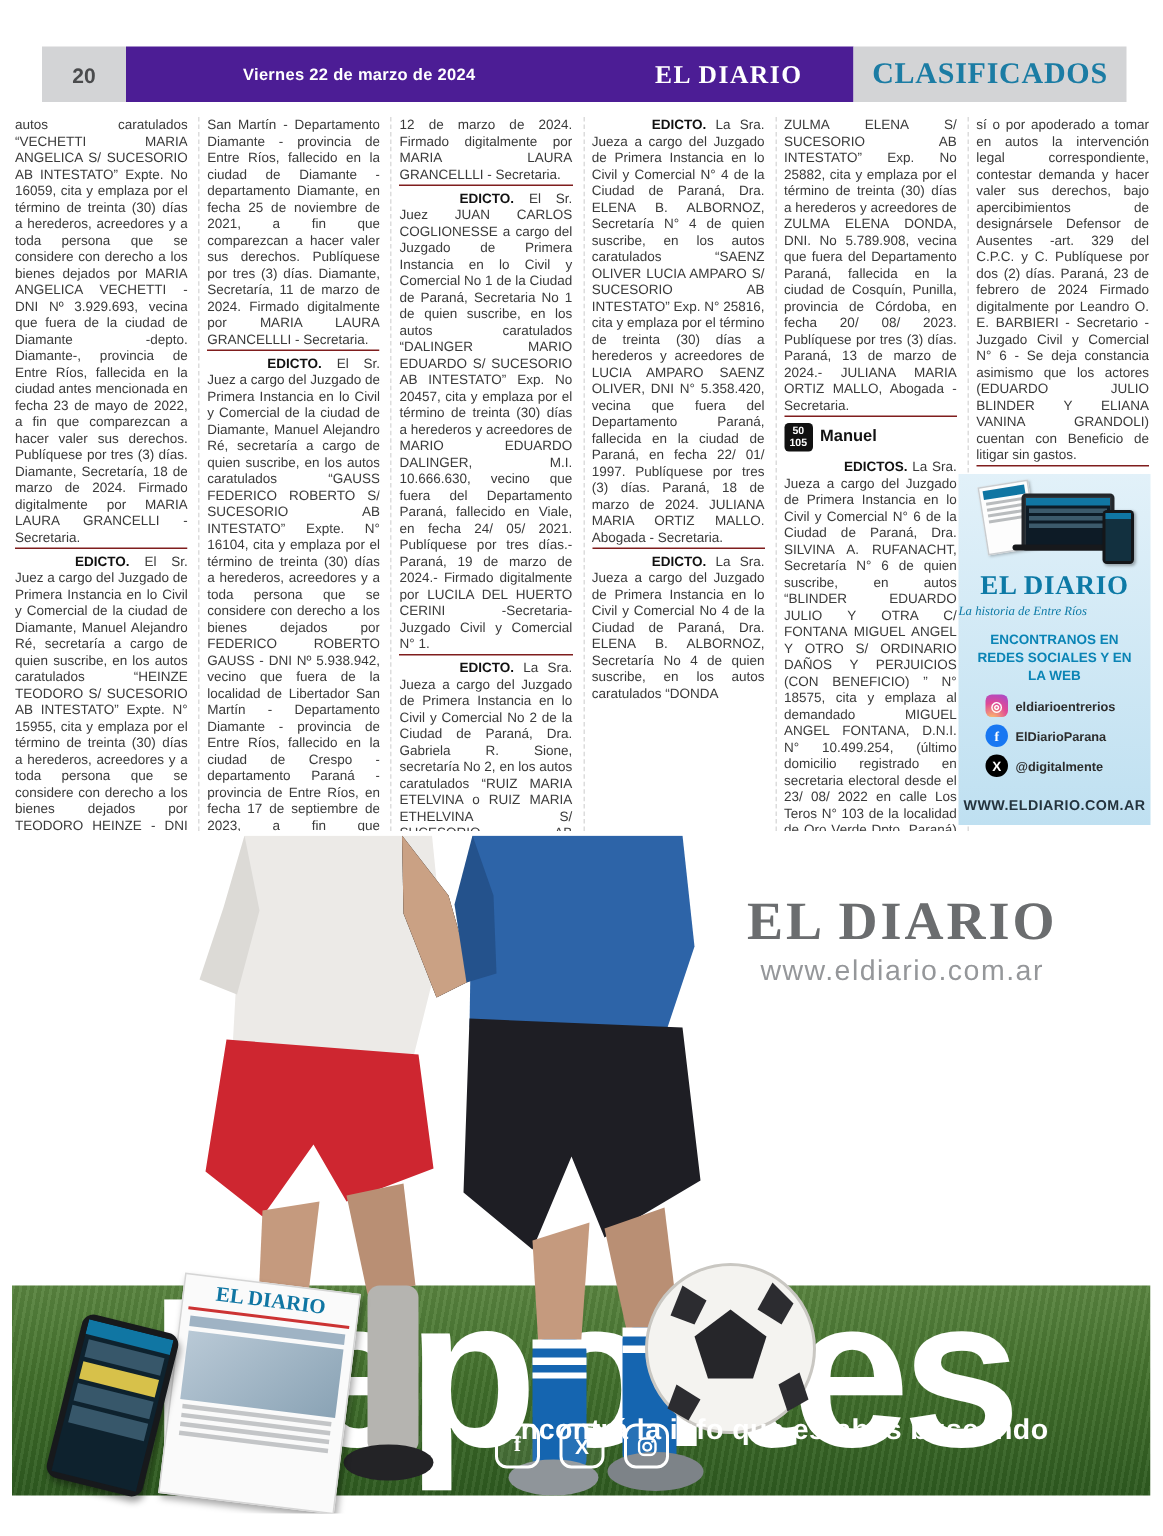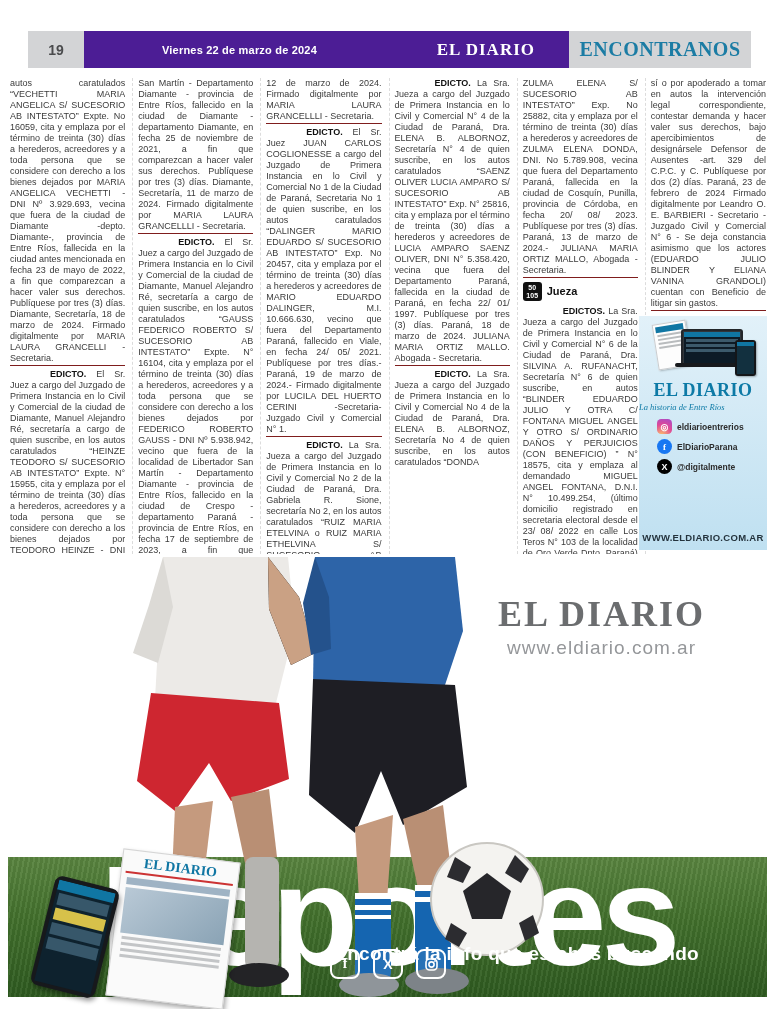--- a/index.html
+++ b/index.html
@@ -94,26 +94,26 @@
              justify-content:center;color:#fff;font-weight:bold;font-size:14px;background:rgba(255,255,255,.08);}
   .adsoc .sq .serif{font-family:"Liberation Serif",serif;}
   .slogan{position:absolute;right:68px;top:386px;z-index:4;color:#fff;font-weight:bold;font-size:19px;letter-spacing:.3px;}
 </style>
 </head>
 <body>
 
 <div class="page">
 
   <div class="hdr">
-    <div class="pgnum">19</div>
+    <div class="pgnum">20</div>
     <div class="bar">
       <span class="date">Viernes 22 de marzo de 2024</span>
       <span class="masthead">EL DIARIO</span>
     </div>
-    <div class="section">ENCONTRANOS</div>
+    <div class="section">CLASIFICADOS</div>
   </div>
 
   <div class="cols">
     <div class="col">
         <p class="edicto ruled">autos caratulados “VECHETTI MARIA ANGELICA S/ SUCESORIO AB INTESTATO” Expte. No 16059, cita y emplaza por el término de treinta (30) días a herederos, acreedores y a toda persona que se considere con derecho a los bienes dejados por MARIA ANGELICA VECHETTI - DNI Nº 3.929.693, vecina que fuera de la ciudad de Diamante -depto. Diamante-, provincia de Entre Ríos, fallecida en la ciudad antes mencionada en fecha 23 de mayo de 2022, a fin que comparezcan a hacer valer sus derechos. Publíquese por tres (3) días. Diamante, Secretaría, 18 de marzo de 2024. Firmado digitalmente por MARIA LAURA GRANCELLI - Secretaria.</p>
         <p class="edicto"><b class="lead">EDICTO. </b>El Sr. Juez a cargo del Juzgado de Primera Instancia en lo Civil y Comercial de la ciudad de Diamante, Manuel Alejandro Ré, secretaría a cargo de quien suscribe, en los autos caratulados “HEINZE TEODORO S/ SUCESORIO AB INTESTATO” Expte. N° 15955, cita y emplaza por el término de treinta (30) días a herederos, acreedores y a toda persona que se considere con derecho a los bienes dejados por TEODORO HEINZE - DNI N° 05.903.815, vecino que fuera de la localidad de Libertador</p>
       </div>
     <div class="col">
         <p class="edicto ruled">San Martín - Departamento Diamante - provincia de Entre Ríos, fallecido en la ciudad de Diamante - departamento Diamante, en fecha 25 de noviembre de 2021, a fin que comparezcan a hacer valer sus derechos. Publíquese por tres (3) días. Diamante, Secretaría, 11 de marzo de 2024. Firmado digitalmente por MARIA LAURA GRANCELLLI - Secretaria.</p>
         <p class="edicto"><b class="lead">EDICTO. </b>El Sr. Juez a cargo del Juzgado de Primera Instancia en lo Civil y Comercial de la ciudad de Diamante, Manuel Alejandro Ré, secretaría a cargo de quien suscribe, en los autos caratulados “GAUSS FEDERICO ROBERTO S/ SUCESORIO AB INTESTATO” Expte. N° 16104, cita y emplaza por el término de treinta (30) días a herederos, acreedores y a toda persona que se considere con derecho a los bienes dejados por FEDERICO ROBERTO GAUSS - DNI Nº 5.938.942, vecino que fuera de la localidad de Libertador San Martín - Departamento Diamante - provincia de Entre Ríos, fallecido en la ciudad de Crespo - departamento Paraná - provincia de Entre Ríos, en fecha 17 de septiembre de 2023, a fin que comparezcan a hacer valer sus derechos. Publíquese por tres (3) días. Diamante, Secretaría,</p>
@@ -127,21 +127,21 @@
         <p class="edicto ruled"><b class="lead">EDICTO. </b>La Sra. Jueza a cargo del Juzgado de Primera Instancia en lo Civil y Comercial N° 4 de la Ciudad de Paraná, Dra. ELENA B. ALBORNOZ, Secretaría N° 4 de quien suscribe, en los autos caratulados “SAENZ OLIVER LUCIA AMPARO S/ SUCESORIO AB INTESTATO” Exp. N° 25816, cita y emplaza por el término de treinta (30) días a herederos y acreedores de LUCIA AMPARO SAENZ OLIVER, DNI N° 5.358.420, vecina que fuera del Departamento Paraná, fallecida en la ciudad de Paraná, en fecha 22/ 01/ 1997. Publíquese por tres (3) días. Paraná, 18 de marzo de 2024. JULIANA MARIA ORTIZ MALLO. Abogada - Secretaria.</p>
         <p class="edicto"><b class="lead">EDICTO. </b>La Sra. Jueza a cargo del Juzgado de Primera Instancia en lo Civil y Comercial No 4 de la Ciudad de Paraná, Dra. ELENA B. ALBORNOZ, Secretaría No 4 de quien suscribe, en los autos caratulados “DONDA</p>
       </div>
     <div class="col">
         <p class="edicto ruled">ZULMA ELENA S/ SUCESORIO AB INTESTATO” Exp. No 25882, cita y emplaza por el término de treinta (30) días a herederos y acreedores de ZULMA ELENA DONDA, DNI. No 5.789.908, vecina que fuera del Departamento Paraná, fallecida en la ciudad de Cosquín, Punilla, provincia de Córdoba, en fecha 20/ 08/ 2023. Publíquese por tres (3) días. Paraná, 13 de marzo de 2024.- JULIANA MARIA ORTIZ MALLO, Abogada - Secretaria.</p>
         <div class="varios">
           <span class="badge">
             <span>50</span>
             <span>105</span>
           </span>
-          <span class="varios-label">Jueza</span>
+          <span class="varios-label">Manuel</span>
         </div>
         <p class="edicto"><b class="lead">EDICTOS. </b>La Sra. Jueza a cargo del Juzgado de Primera Instancia en lo Civil y Comercial N° 6 de la Ciudad de Paraná, Dra. SILVINA A. RUFANACHT, Secretaría N° 6 de quien suscribe, en autos “BLINDER EDUARDO JULIO Y OTRA C/ FONTANA MIGUEL ANGEL Y OTRO S/ ORDINARIO DAÑOS Y PERJUICIOS (CON BENEFICIO) ” N° 18575, cita y emplaza al demandado MIGUEL ANGEL FONTANA, D.N.I. N° 10.499.254, (último domicilio registrado en secretaria electoral desde el 23/ 08/ 2022 en calle Los Teros N° 103 de la localidad de Oro Verde Dpto. Paraná) , para que dentro del término de QUINCE días a contar desde la última publicación, comparezca por</p>
       </div>
     <div class="col">
         <p class="edicto ruled">sí o por apoderado a tomar en autos la intervención legal correspondiente, contestar demanda y hacer valer sus derechos, bajo apercibimientos de designársele Defensor de Ausentes -art. 329 del C.P.C. y C. Publíquese por dos (2) días. Paraná, 23 de febrero de 2024 Firmado digitalmente por Leandro O. E. BARBIERI - Secretario - Juzgado Civil y Comercial N° 6 - Se deja constancia asimismo que los actores (EDUARDO JULIO BLINDER Y ELIANA VANINA GRANDOLI) cuentan con Beneficio de litigar sin gastos.</p>
       </div>
   </div>
 
   <div class="sidead">
     <div class="devices">
@@ -162,20 +162,21 @@
       </div>
       <div class="lapbase"></div>
       <div class="ph">
           <div class="pscr">
             <div class="pstrip"></div>
           </div>
         </div>
     </div>
     <div class="logo">EL DIARIO</div>
     <div class="tagline">La historia de Entre Ríos</div>
+    <div class="headline">ENCONTRANOS EN REDES SOCIALES Y EN LA WEB</div>
     <div class="soclist">
       <div class="socrow">
         <span class="socico ico-ig">◎</span>
         <span class="sochandle">eldiarioentrerios</span>
       </div>
       <div class="socrow">
         <span class="socico ico-fb">f</span>
         <span class="sochandle">ElDiarioParana</span>
       </div>
       <div class="socrow">

